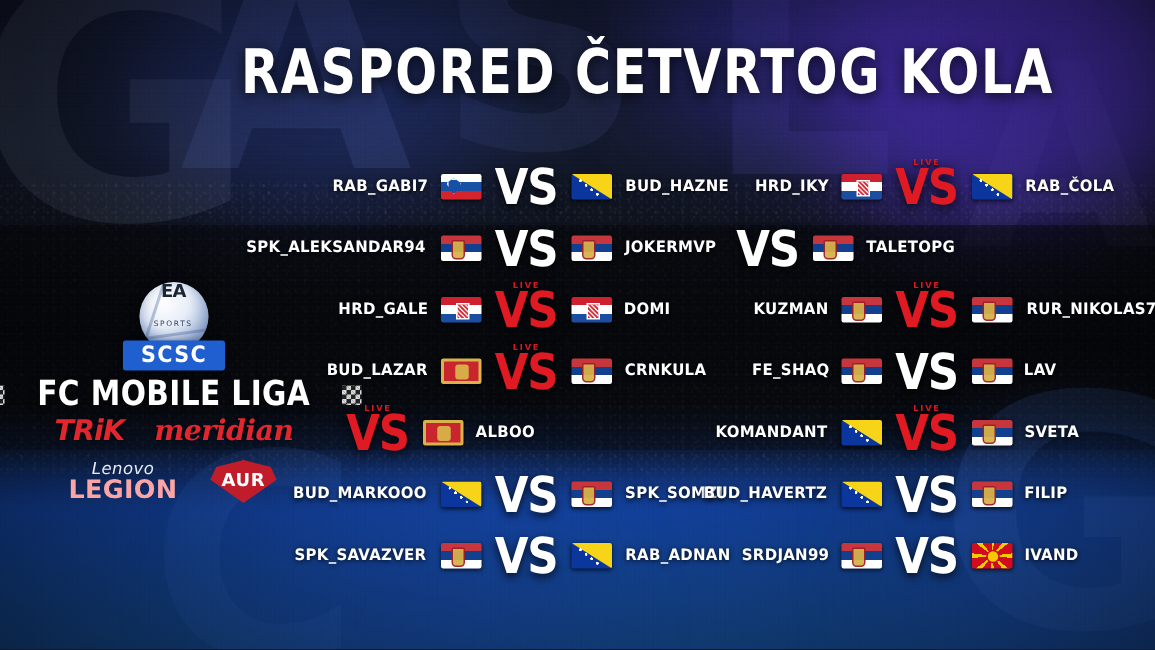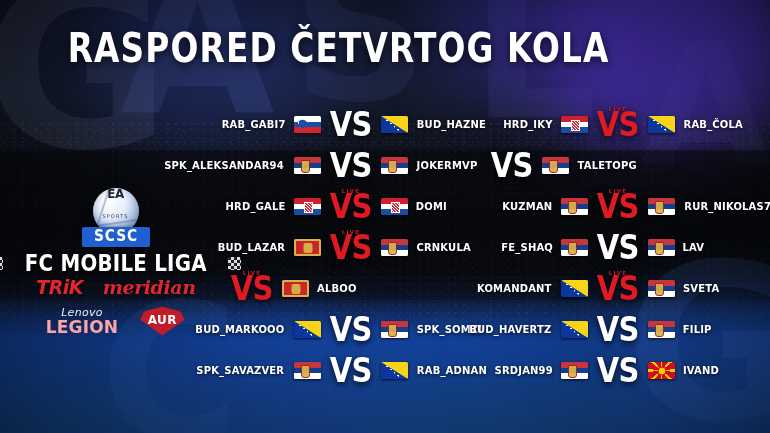--- a/index.html
+++ b/index.html
@@ -78,21 +78,21 @@
   }
   .dark-band{
     position:absolute; left:0; top:150px; width:100%; height:150px;
     background:linear-gradient(180deg, rgba(4,5,8,.55) 0%, rgba(4,5,8,.72) 50%, rgba(4,5,8,.35) 100%);
     pointer-events:none;
   }
 
   
   .title{
     position:absolute; left:0; top:28px; width:100%;
-    text-align:left;
+    text-align:right;
     z-index:9;
   }
   .title h1{
     display:inline-block;
     font-family:"DejaVu Sans", sans-serif;
     font-weight:bold;
     font-size:41px;
     line-height:1;
     color:#ffffff;
     letter-spacing:1.4px;

